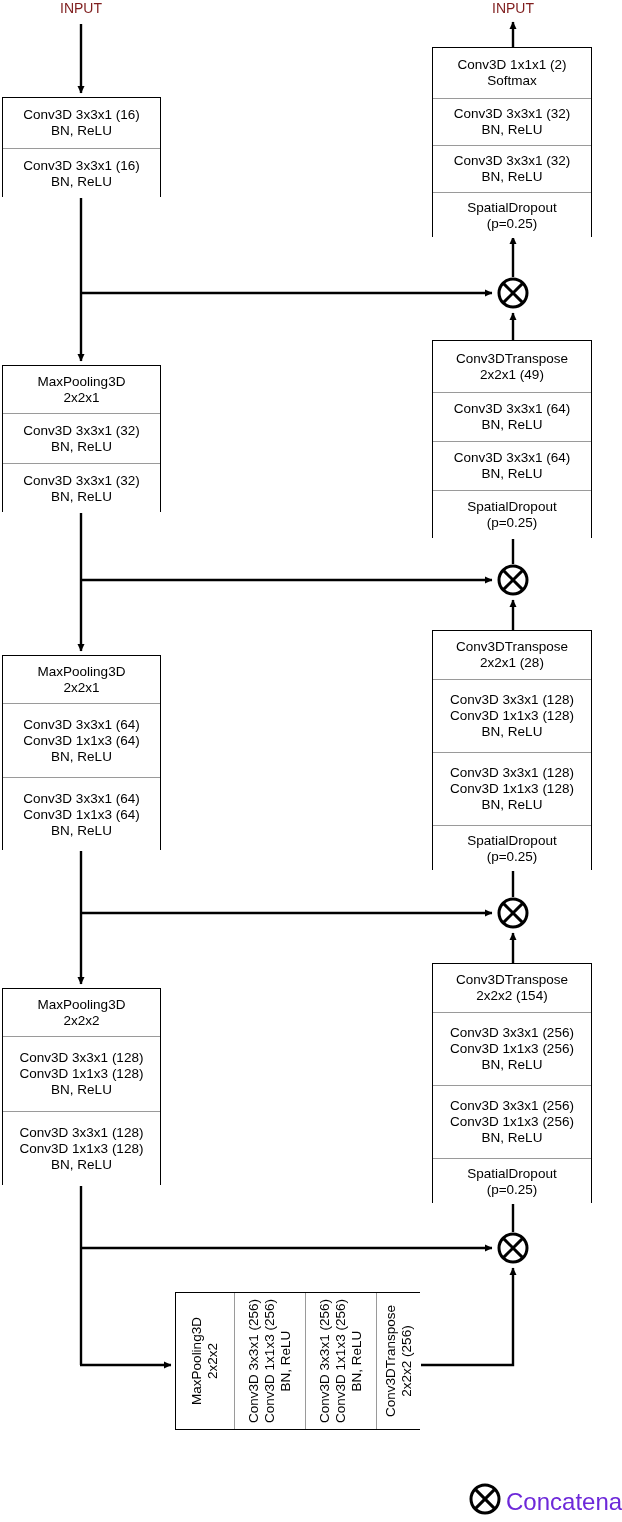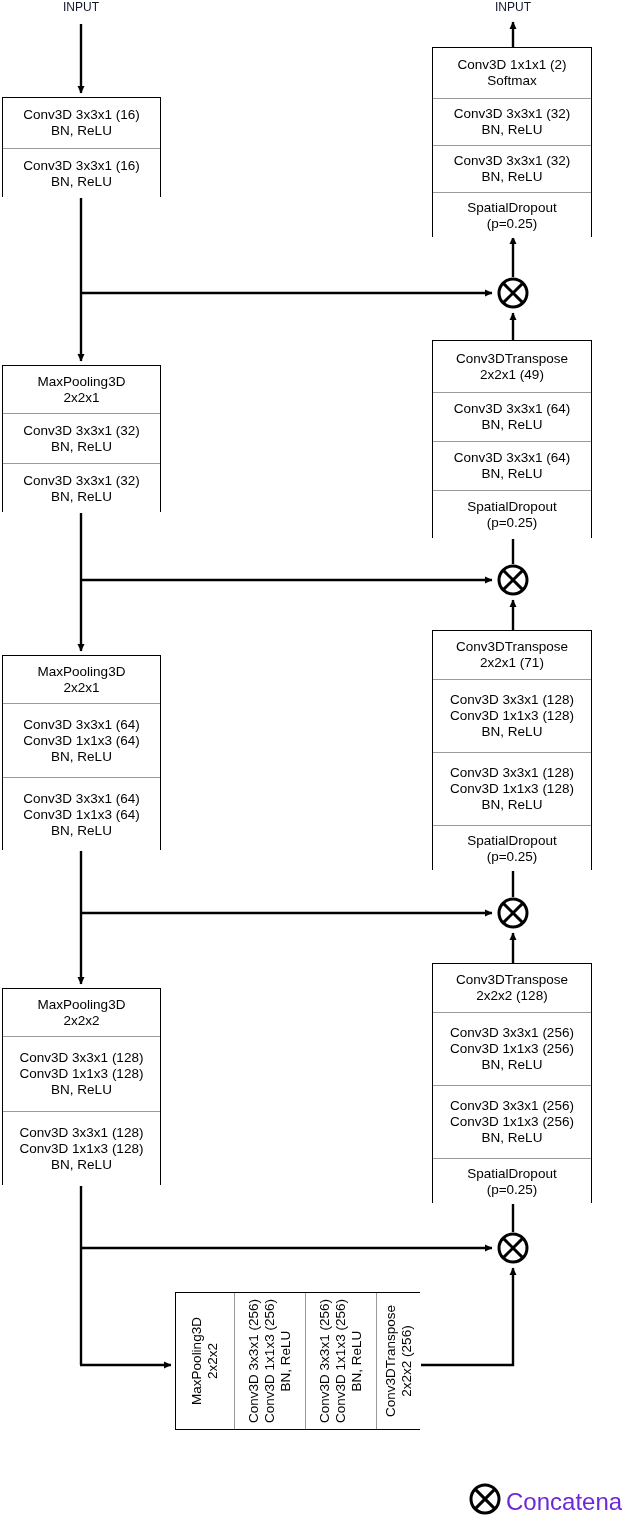--- a/index.html
+++ b/index.html
@@ -11,24 +11,24 @@
     position: relative;
     width: 622px;
     height: 1522px;
     background: #ffffff;
     font-family: "Liberation Sans", sans-serif;
     color: #000000;
     overflow: hidden;
   }
   .hdr {
     position: absolute;
-    font-size: 12px;
+    font-size: 14px;
     text-align: center;
     white-space: nowrap;
-    color: #0f172a;
+    color: #7f1d1d;
   }
   #input-label { left: 0px; top: 0px; width: 162px; }
   #output-label { left: 432px; top: 0px; width: 162px; }
 
   
   .stack {
     position: absolute;
     box-sizing: border-box;
     border: 1px solid #000;
     background: #ffffff;
@@ -262,42 +262,42 @@
     </div>
     <div class="cell" style="height:49px;">
       <span class="ln">SpatialDropout</span>
       <span class="ln">(p=0.25)</span>
     </div>
   </div>
 
   <div class="stack" id="dec3" style="left:432px; top:630px; width:160px; height:240px;">
     <div class="cell" style="height:48px;">
       <span class="ln">Conv3DTranspose</span>
-      <span class="ln">2x2x1 (71)</span>
+      <span class="ln">2x2x1 (28)</span>
     </div>
     <div class="cell" style="height:73px;">
       <span class="ln">Conv3D 3x3x1 (128)</span>
       <span class="ln">Conv3D 1x1x3 (128)</span>
       <span class="ln">BN, ReLU</span>
     </div>
     <div class="cell" style="height:73px;">
       <span class="ln">Conv3D 3x3x1 (128)</span>
       <span class="ln">Conv3D 1x1x3 (128)</span>
       <span class="ln">BN, ReLU</span>
     </div>
     <div class="cell" style="height:46px;">
       <span class="ln">SpatialDropout</span>
       <span class="ln">(p=0.25)</span>
     </div>
   </div>
 
   <div class="stack" id="dec4" style="left:432px; top:963px; width:160px; height:240px;">
     <div class="cell" style="height:48px;">
       <span class="ln">Conv3DTranspose</span>
-      <span class="ln">2x2x2 (128)</span>
+      <span class="ln">2x2x2 (154)</span>
     </div>
     <div class="cell" style="height:73px;">
       <span class="ln">Conv3D 3x3x1 (256)</span>
       <span class="ln">Conv3D 1x1x3 (256)</span>
       <span class="ln">BN, ReLU</span>
     </div>
     <div class="cell" style="height:73px;">
       <span class="ln">Conv3D 3x3x1 (256)</span>
       <span class="ln">Conv3D 1x1x3 (256)</span>
       <span class="ln">BN, ReLU</span>

